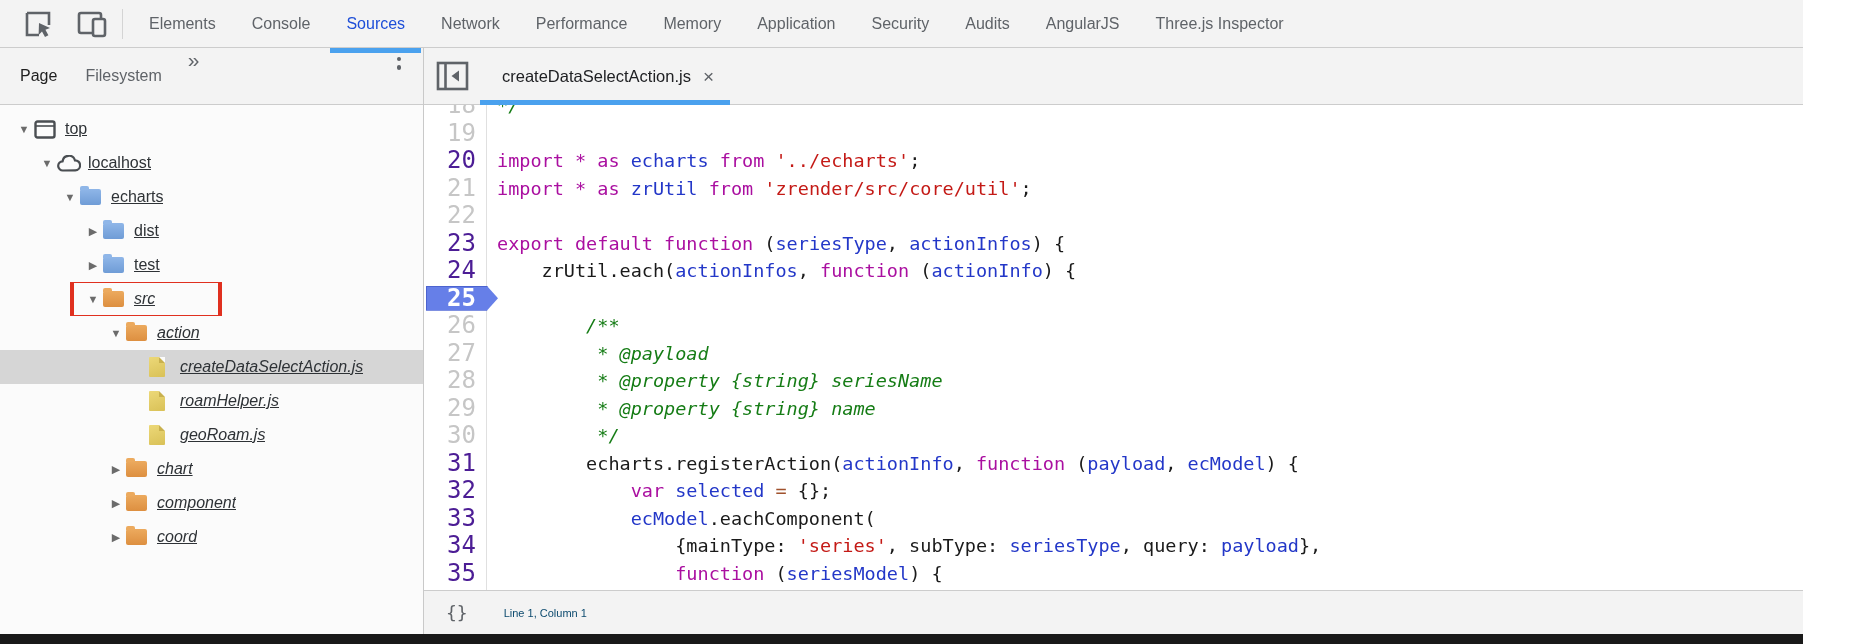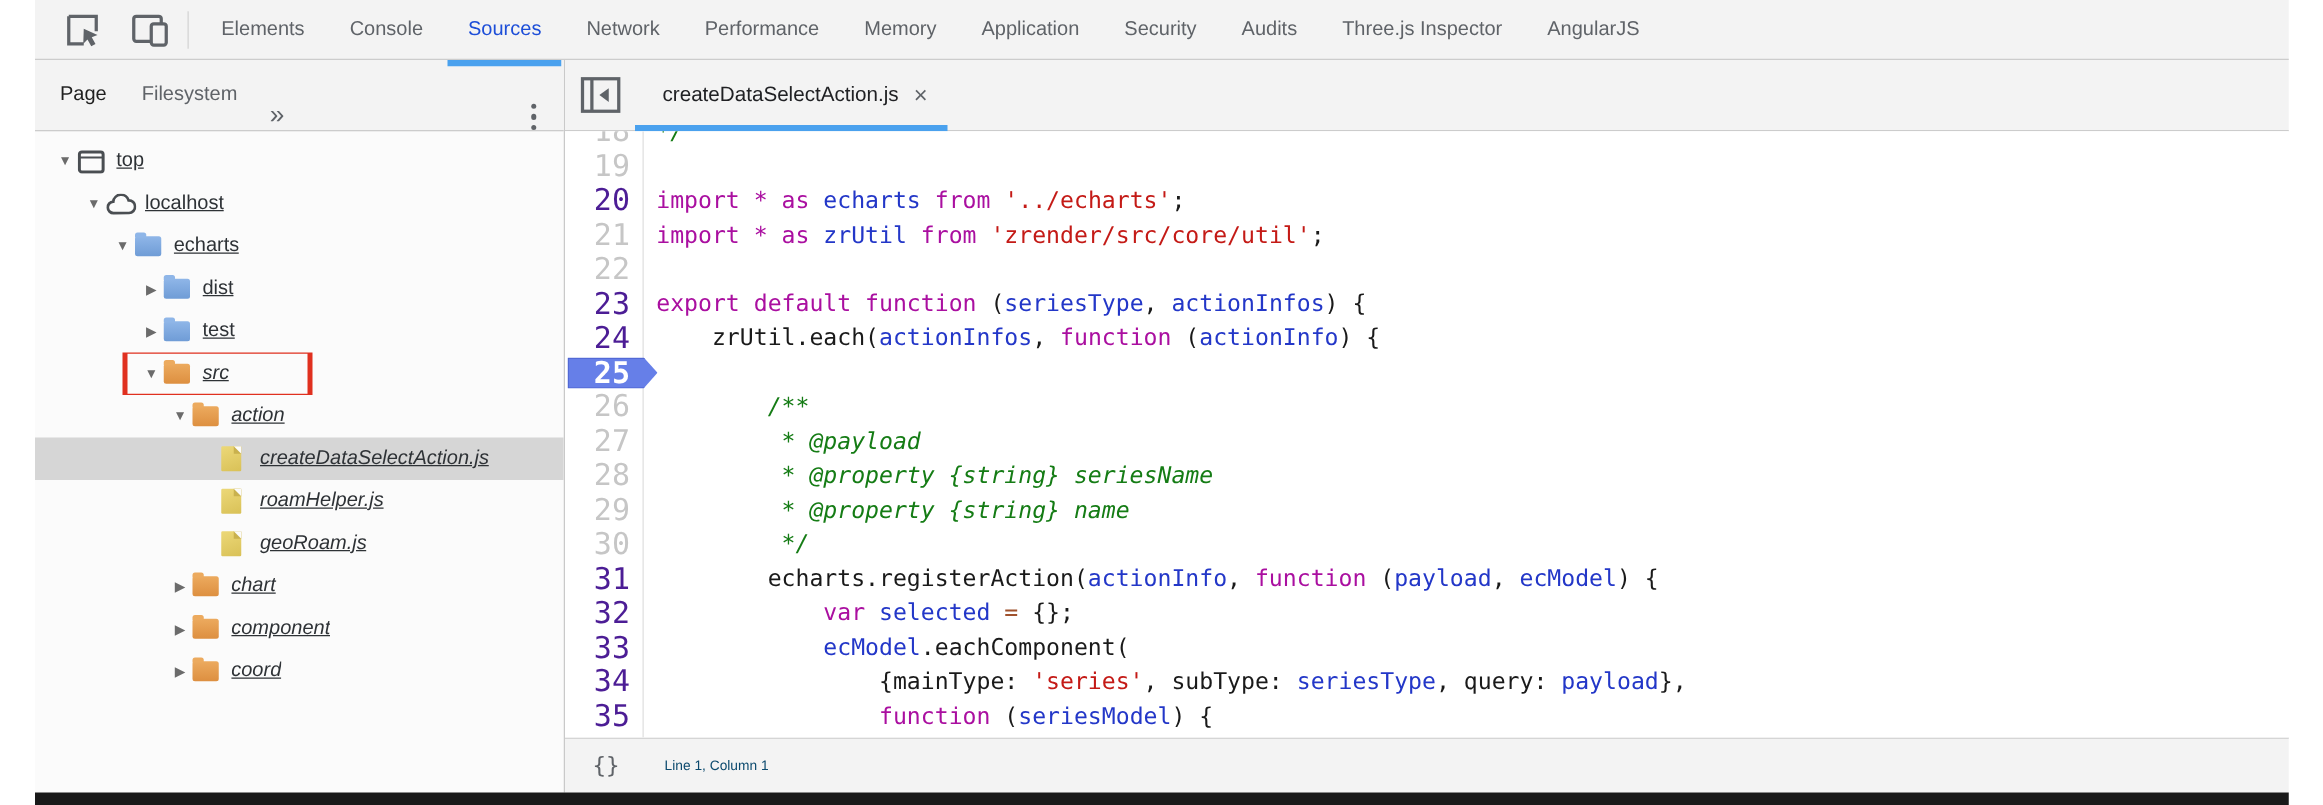--- a/index.html
+++ b/index.html
@@ -8,21 +8,21 @@
 
   :root{
     --accent:#4aa1ee; --marker:#667fe8; --redbox:#e0301f;
     --folder-blue-1:#8fb6e8; --folder-blue-2:#6f9cd6;
     --folder-orange-1:#ecaa5e; --folder-orange-2:#dd8f40;
     --file-yellow-1:#ecd878; --file-yellow-2:#d9c157;
     --kw:#aa0fa0; --v2:#2337c8; --str:#c41a16; --cm:#157c15; --op:#a0522d;
     --sel-row:#d6d6d6;
   }
 
-  .app { width:1803px; height:644px; display:flex; flex-direction:column;margin-left:28px; }
+  .app { width:1803px; height:644px; display:flex; flex-direction:column; }
 
   
   .toolbar { height:48px; flex:0 0 48px; background:#f3f3f3; border-bottom:1px solid #ccc;
     display:flex; align-items:center; position:relative; z-index:20; }
   .tb-icons { display:flex; align-items:center; padding:0 14px 0 22px; gap:22px; }
   .tb-icon { width:32px; height:30px; display:flex; align-items:center; justify-content:center; cursor:pointer; }
   .tb-sep { width:1px; height:30px; background:#d4d4d4; margin-right:8px; }
   .ptabs { display:flex; align-items:stretch; height:48px; }
   .ptab { padding:0 18px; display:flex; align-items:center; font-size:16px; color:#5f6368;
     cursor:pointer; position:relative; white-space:nowrap; }
@@ -30,21 +30,21 @@
   .ptab.active::after { content:''; position:absolute; left:2px; right:2px; bottom:-5px;
     height:5px; background:var(--accent); z-index:30; }
 
   
   .main { flex:1; display:flex; min-height:0; }
 
   
   .sidebar { width:424px; flex:0 0 424px; display:flex; flex-direction:column;
     border-right:1px solid #c9c9c9; background:#fbfbfb; }
   .side-head { height:57px; flex:0 0 57px; background:#f3f3f3; border-bottom:1px solid #ccc;
-    display:flex; align-items:flex-end; padding:0 10px 0 6px; }
+    display:flex; align-items:flex-start; padding:0 10px 0 6px; }
   .stab { padding:0 14px; font-size:16px; color:#5f6368; cursor:pointer; height:100%;
     display:flex; align-items:center; }
   .stab.active { color:#1f1f1f; }
   .stab-more { font-size:21px; color:#5f6368; padding:0 12px; cursor:pointer; }
   .side-head .spacer { flex:1; }
   .kebab { display:flex; flex-direction:column; gap:4px; padding:0 12px; cursor:pointer; }
   .kebab i { width:4.5px; height:4.5px; border-radius:50%; background:#5f6368; display:block; }
 
   .tree { flex:1; overflow:hidden; padding-top:7px; position:relative; }
   .trow { height:34px; display:flex; align-items:center; font-size:16px; color:#2e3236;
@@ -136,22 +136,22 @@
     <div class="ptabs">
         <div class="ptab">Elements</div>
         <div class="ptab">Console</div>
         <div class="ptab active">Sources</div>
         <div class="ptab">Network</div>
         <div class="ptab">Performance</div>
         <div class="ptab">Memory</div>
         <div class="ptab">Application</div>
         <div class="ptab">Security</div>
         <div class="ptab">Audits</div>
+        <div class="ptab">AngularJS</div>
         <div class="ptab">Three.js Inspector</div>
-        <div class="ptab">AngularJS</div>
       </div>
   </div>
 
   <div class="main">
 
     <div class="sidebar">
       <div class="side-head">
         <div class="stabs" style="display:flex; height:100%;">
             <div class="stab active">Page</div>
             <div class="stab">Filesystem</div>

